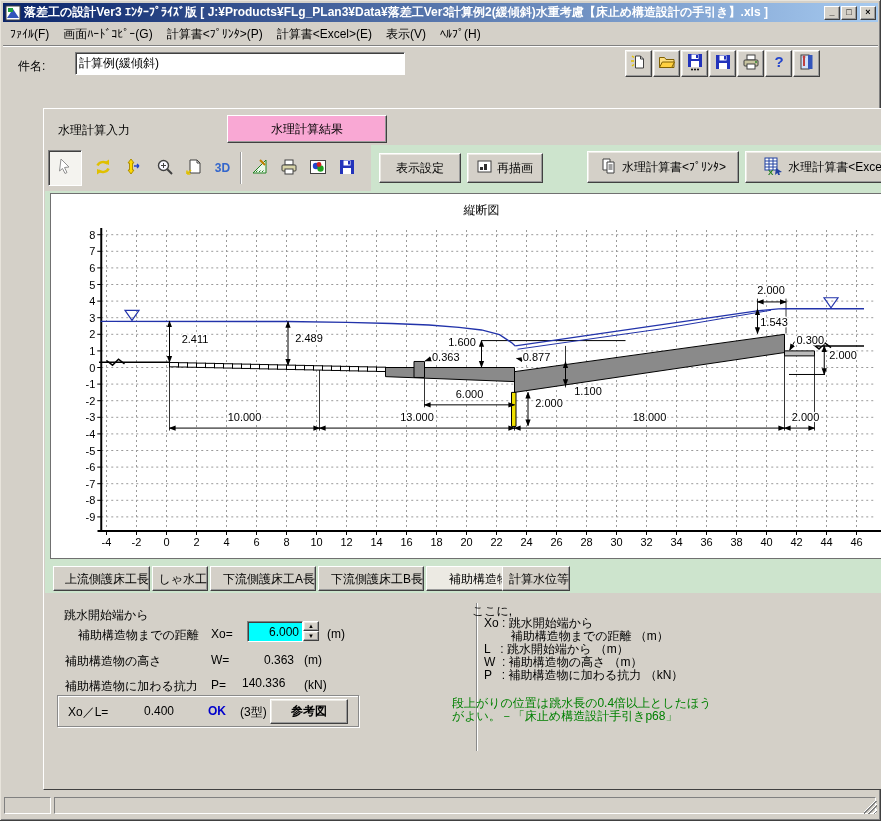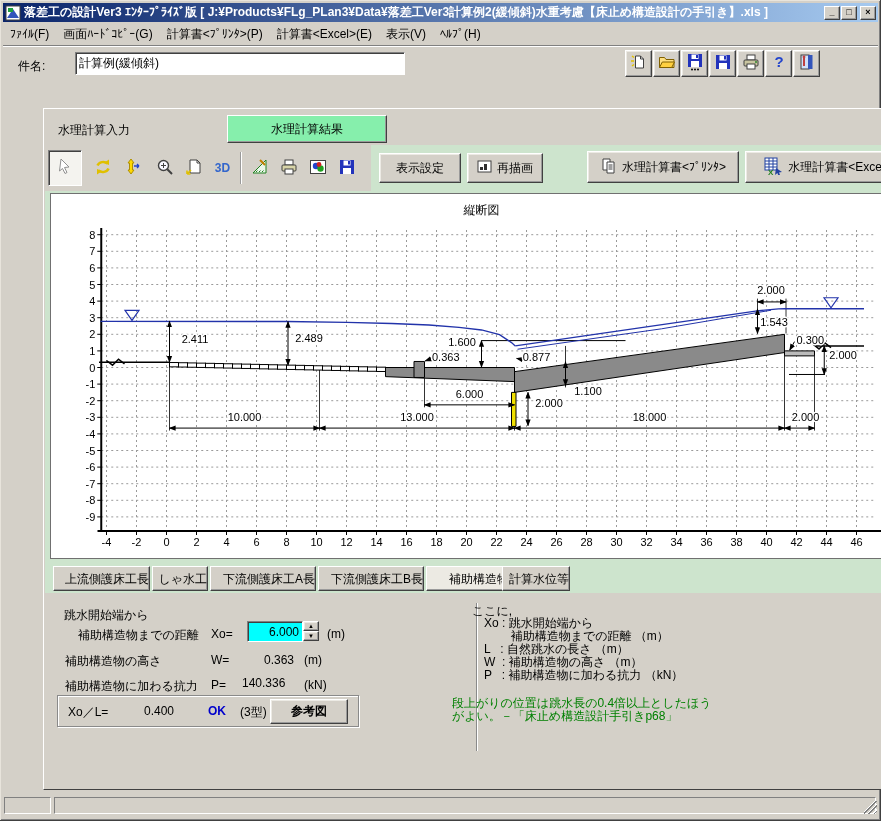--- a/index.html
+++ b/index.html
@@ -23,21 +23,21 @@
   .qtb .qbtn{width:27px;height:27px;margin-right:1px;display:flex;align-items:center;justify-content:center;padding:0;}
   .tabs{position:absolute;left:6px;top:86px;height:24px;display:flex;align-items:flex-end;z-index:3;}
   .tab{height:21px;line-height:19px;padding:0 9px;background:#d4d0c8;border:1px solid;border-color:#fff #505050 #d4d0c8 #fff;
     display:flex;align-items:center;gap:4px;margin-right:1px;}
   .tab.active{height:25px;line-height:23px;border-bottom:2px solid #d4d0c8;position:relative;top:2px;z-index:4;}
   .radioc{display:inline-block;width:9px;height:9px;border:1px solid #404040;border-radius:50%;background:#fff;}
   .page{position:absolute;left:5px;top:108px;width:871px;height:682px;background:#d4d0c8;
     border:1px solid;border-color:#fff #404040 #404040 #fff;z-index:1;margin-left:38px;}
   .greenA{position:absolute;left:327px;top:36px;width:542px;height:46px;background:#cde4cd;}
   .greenB{position:absolute;left:1px;top:82px;width:867px;height:402px;background:#cde4cd;}
-  .subtab-active{position:absolute;left:183px;top:6px;width:160px;height:28px;background:#86efac;
+  .subtab-active{position:absolute;left:183px;top:6px;width:160px;height:28px;background:#f9a8d4;
     border:1px solid;border-color:#fff #404040 #404040 #fff;box-shadow:inset -1px -1px 0 #9a9a9a;
     text-align:center;line-height:26px;}
   .dtb{position:absolute;left:0;top:36px;width:327px;height:46px;display:flex;align-items:center;}
   .toolbtn{width:29px;height:30px;background:transparent;border:1px solid transparent;display:flex;align-items:center;justify-content:center;padding:0;}
   .toolbtn.pressed{width:34px;height:36px;background:#f4f3ef;border:1px solid;border-color:#808080 #fff #fff #808080;box-shadow:inset 1px 1px 0 #404040;}
   .tsep{width:2px;height:32px;border-left:1px solid #9a9a9a;border-right:1px solid #fff;margin:0 3px;}
   .cmdbtn{position:absolute;font-size:12px;display:flex;align-items:center;justify-content:center;gap:4px;}
   .rtabs{position:absolute;top:457px;left:0;height:27px;}
   .rtab{position:absolute;height:25px;background:#d4d0c8;border:1px solid;border-color:#fff #404040 #404040 #fff;
     box-shadow:inset -1px -1px 0 #9a9a9a;text-align:right;font-size:12px;padding-top:4px;}
@@ -512,21 +512,21 @@
 
       <div class="etched" style="position:absolute;left:13px;top:102px;width:302px;height:32px;">
         <span class="label" style="left:10px;top:8px;">Xo／L=</span>
         <span class="label" style="left:86px;top:8px;">0.400</span>
         <span class="label okblue" style="left:150px;top:8px;">OK</span>
         <span class="label" style="left:182px;top:8px;">(3型)</span>
         <button class="cmdbtn b3" style="left:212px;top:3px;width:78px;height:25px;font-weight:bold;">参考図</button>
       </div>
 
       <span class="label" style="left:428px;top:10px;">ここに,</span>
-      <div class="label mono-pre" style="left:440px;top:24px;line-height:13px;"><span>Xo : 跳水開始端から</span><br><span>        補助構造物までの距離 （m）</span><br><span>L   : 自然跳水の長さ （m）</span><br><span>W  : 補助構造物の高さ （m）</span><br><span>P   : 補助構造物に加わる抗力 （kN）</span></div>
+      <div class="label mono-pre" style="left:440px;top:24px;line-height:13px;"><span>Xo : 跳水開始端から</span><br><span>        補助構造物までの距離 （m）</span><br><span>L   : 跳水開始端から （m）</span><br><span>W  : 補助構造物の高さ （m）</span><br><span>P   : 補助構造物に加わる抗力 （kN）</span></div>
       <div class="label note" style="left:408px;top:104px;line-height:13px;"><span>段上がりの位置は跳水長の0.4倍以上としたほう</span><br><span>がよい。－「床止め構造設計手引きp68」</span></div>
     </div>
   </div>
 
   <div class="statusbar">
     <span class="scell" style="left:1px;width:47px;"></span>
     <span class="scell" style="left:51px;right:2px;"></span>
     <span class="grip"></span>
   </div>
 </div>

